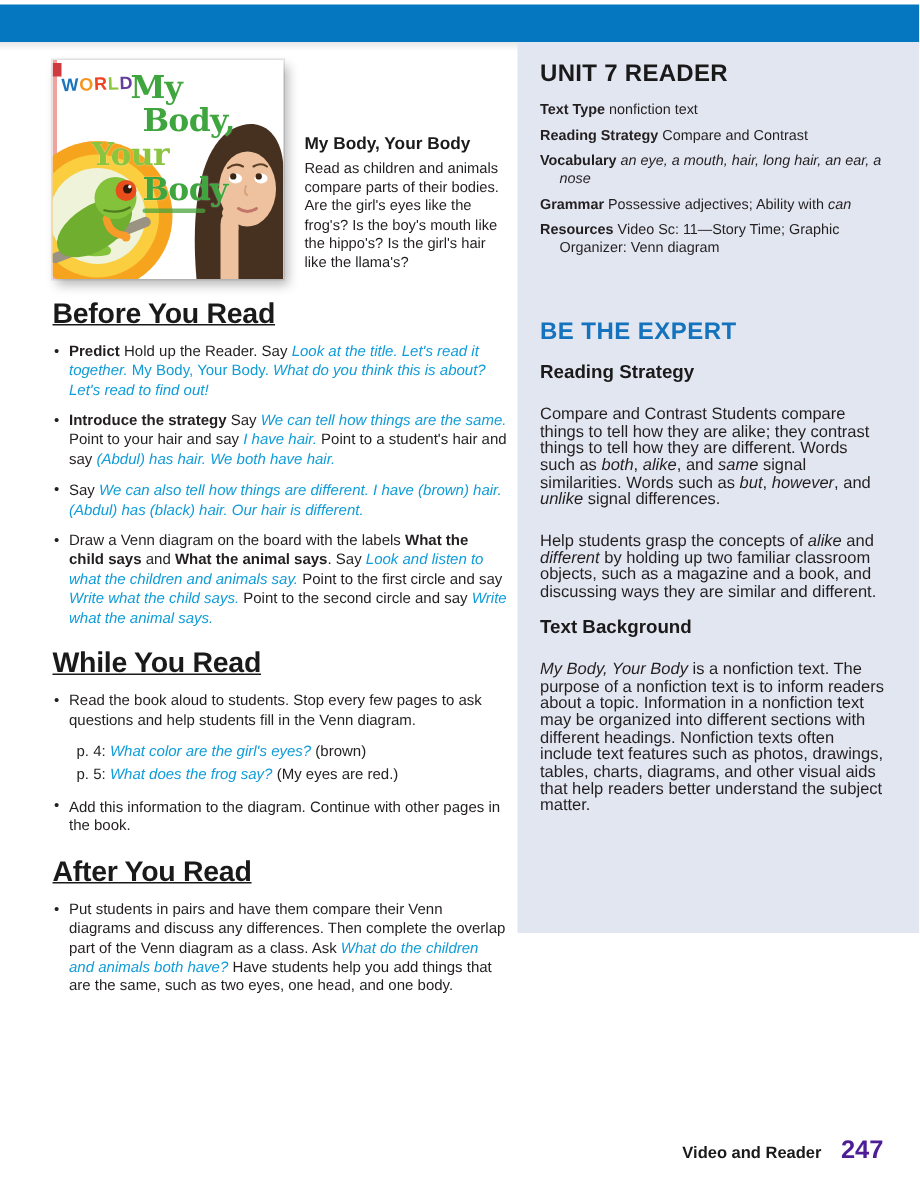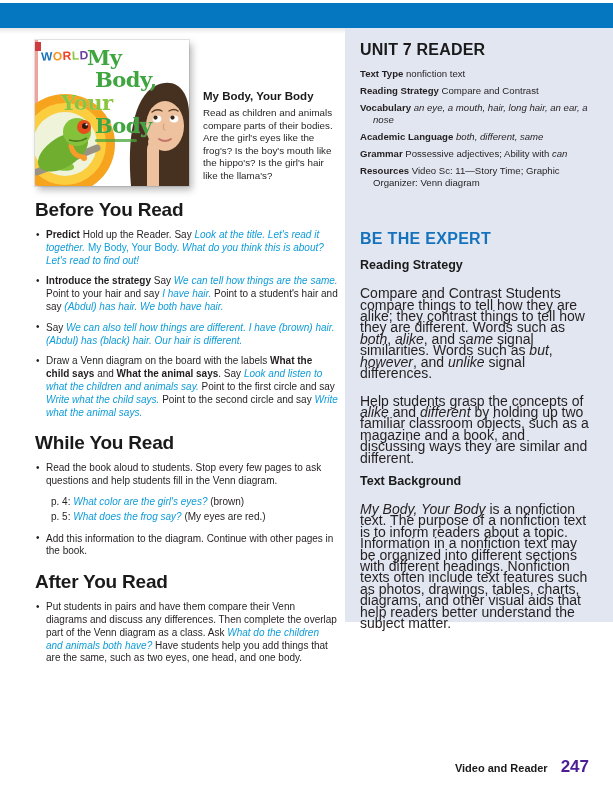--- a/index.html
+++ b/index.html
@@ -15,21 +15,21 @@
   
   .right-panel{
     position:absolute;left:345px;top:28px;width:268px;height:594px;
     background:#e2e6f1;box-sizing:border-box;padding:13px 22px 0 15px;
   }
   .unit-heading{font-size:16px;font-weight:bold;letter-spacing:.2px;margin:0 0 9px 0;color:#1a1a1a;}
   .info-row{font-size:9.6px;line-height:11.6px;margin-bottom:5.5px;padding-left:13px;text-indent:-13px;}
   .expert{margin-top:42px;}
   .expert-heading{font-size:16px;font-weight:bold;color:#1573bd;letter-spacing:.3px;margin:0 0 10px 0;}
   .expert-sub{font-size:12.5px;font-weight:bold;margin:10px 0 4px 0;color:#1a1a1a;}
-  .expert-para{font-size:14px;line-height:11.4px;margin:16px 0 7px 0;}
+  .expert-para{font-size:11px;line-height:11.4px;margin:16px 0 7px 0;}
 
   
   .footer{position:absolute;right:24px;bottom:24px;display:flex;align-items:baseline;gap:13px;}
   .footer-label{font-size:11px;font-weight:bold;color:#1a1a1a;}
   .footer-page{font-size:17px;font-weight:bold;color:#4c1d95;}
 
   
   .left-col{position:absolute;left:35px;top:40px;width:303px;}
   .cover-row{display:flex;}
   .cover{position:relative;flex:none;width:154px;height:146px;background:#fff;overflow:hidden;
@@ -42,21 +42,21 @@
   .ct0{left:52px;top:7px;}
   .ct1{left:60px;top:29px;}
   .ct2{left:26px;top:52px;color:#8bc53f;}
   .ct3{left:60px;top:75px;text-align:center;}
   .author-dash{position:absolute;left:60px;top:99px;width:42px;height:2.5px;background:#4aa43c;opacity:.75;border-radius:2px;}
 
   .intro{margin-left:14px;padding-top:50px;width:138px;}
   .intro-title{font-size:11.5px;font-weight:bold;margin-bottom:5px;color:#1a1a1a;}
   .intro-desc{font-size:9.8px;line-height:12.6px;}
 
-  .section-heading{font-size:19px;font-weight:bold;color:#1a1a1a;letter-spacing:-.2px;margin:13px 0 8px 0;}
+  .section-heading{font-size:19px;font-weight:bold;color:#1a1a1a;letter-spacing:-.2px;margin:13px 0 8px 0;text-decoration:underline;}
   .bullet{font-size:10px;line-height:12.8px;margin:0 0 8px 0;padding-left:11px;position:relative;}
   .bullet::before{content:"\2022";position:absolute;left:1px;top:-0.5px;}
   .subline{font-size:10px;line-height:12.8px;margin:0 0 2px 16px;}
   .subline.last{margin-bottom:9px;}
 
   
   .b{font-weight:bold;}
   .i{font-style:italic;}
   .bi{color:#0f9cd8;font-style:italic;}
   .bu{color:#0f9cd8;}
@@ -138,21 +138,20 @@
 
     <div class="section-heading">After You Read</div>
     <div class="bullet"><span>Put students in pairs and have them compare their Venn diagrams and discuss any differences. Then complete the overlap part of the Venn diagram as a class. Ask </span><span class="bi">What do the children and animals both have?</span><span> Have students help you add things that are the same, such as two eyes, one head, and one body.</span></div>
   </div>
 
   <div class="right-panel">
     <div class="unit-heading">UNIT 7 READER</div>
     <div class="info-row"><span class="b">Text Type</span><span>  nonfiction text</span></div>
     <div class="info-row"><span class="b">Reading Strategy</span><span>  Compare and Contrast</span></div>
     <div class="info-row"><span class="b">Vocabulary</span><span>  </span><span class="i">an eye, a mouth, hair, long hair, an ear, a nose</span></div>
-    <div class="info-row"><span class="b">Academic Language</span><span>  </span><span class="i">both, different, same</span></div>
     <div class="info-row"><span class="b">Grammar</span><span>  Possessive adjectives; Ability with </span><span class="i">can</span></div>
     <div class="info-row"><span class="b">Resources</span><span>  Video Sc: 11—Story Time; Graphic Organizer: Venn diagram</span></div>
 
     <div class="expert">
       <div class="expert-heading">BE THE EXPERT</div>
       <div class="expert-sub">Reading Strategy</div>
       <div class="expert-para"><span>Compare and Contrast  Students compare things to tell how they are alike; they contrast things to tell how they are different. Words such as </span><span class="i">both</span><span>, </span><span class="i">alike</span><span>, and </span><span class="i">same</span><span> signal similarities. Words such as </span><span class="i">but</span><span>, </span><span class="i">however</span><span>, and </span><span class="i">unlike</span><span> signal differences.</span></div>
       <div class="expert-para"><span>Help students grasp the concepts of </span><span class="i">alike</span><span> and </span><span class="i">different</span><span> by holding up two familiar classroom objects, such as a magazine and a book, and discussing ways they are similar and different.</span></div>
       <div class="expert-sub">Text Background</div>
       <div class="expert-para"><span class="i">My Body, Your Body</span><span> is a nonfiction text. The purpose of a nonfiction text is to inform readers about a topic. Information in a nonfiction text may be organized into different sections with different headings. Nonfiction texts often include text features such as photos, drawings, tables, charts, diagrams, and other visual aids that help readers better understand the subject matter.</span></div>

